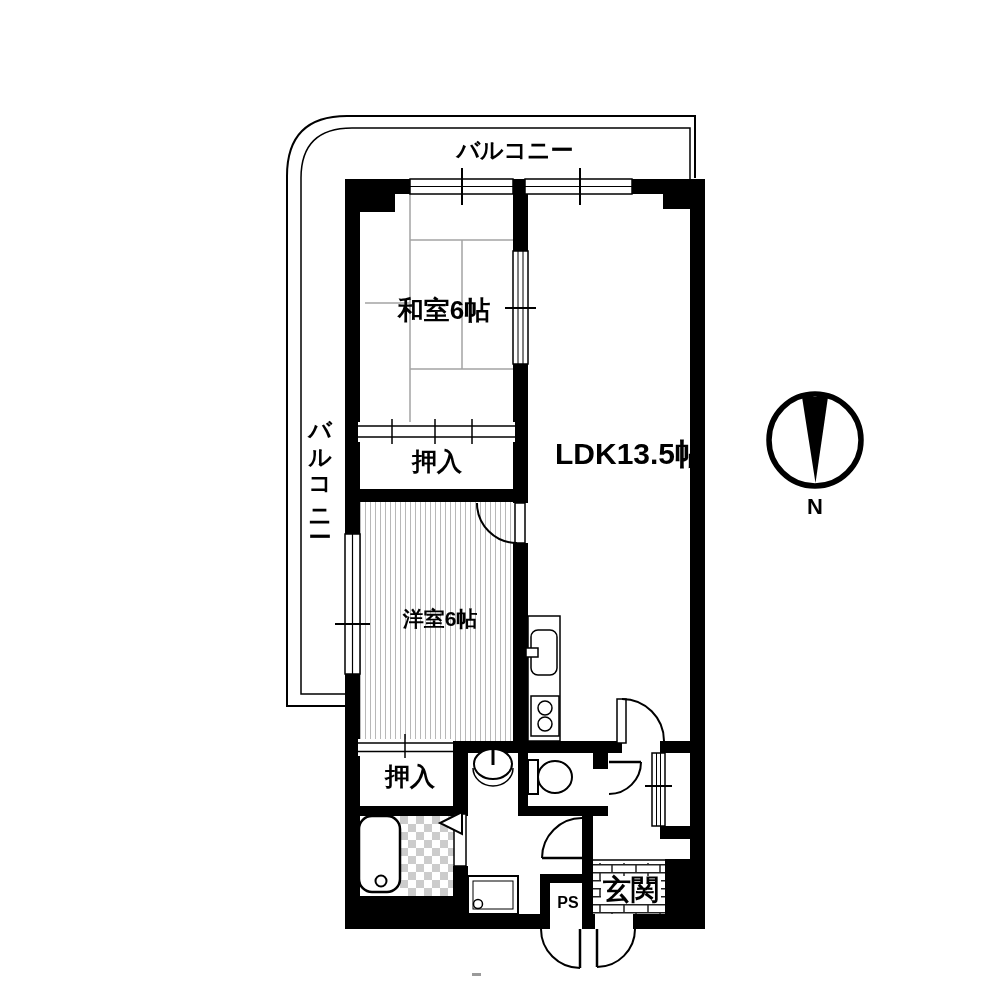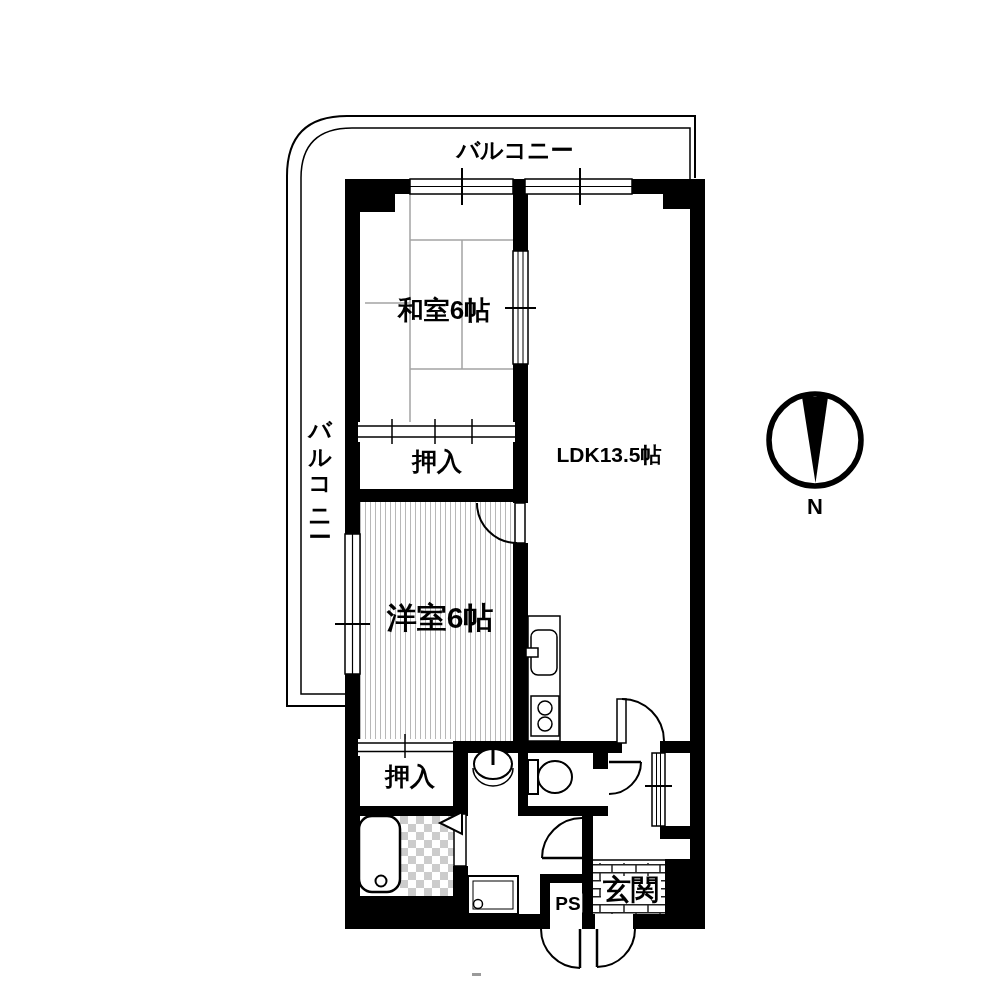--- a/index.html
+++ b/index.html
@@ -196,21 +196,21 @@
     <circle cx="815" cy="424" r="46" fill="none" stroke="#000" stroke-width="5.5"></circle>
     <polygon points="802,381 828,381 815.5,467" fill="#000000"></polygon>
   </g>
 
   <rect x="472" y="957" width="9" height="3" fill="#9a9a9a"></rect>
 </svg>
 
 <div class="lbl" style="left:515px;top:134px;font-size:23px;">バルコニー</div>
 <div class="lbl vert" style="left:320px;top:450px;font-size:23px;">バルコニー</div>
 <div class="lbl" style="left:444px;top:294px;font-size:26px;text-align:right;">和室6帖</div>
-<div class="lbl" style="left:609px;top:438px;font-size:21px;">LDK13.5帖</div>
+<div class="lbl" style="left:630px;top:438px;font-size:30px;">LDK13.5帖</div>
 <div class="lbl" style="left:437px;top:445px;font-size:25px;">押入</div>
-<div class="lbl" style="left:440px;top:602px;font-size:30px;">洋室6帖</div>
+<div class="lbl" style="left:440px;top:602px;font-size:21px;">洋室6帖</div>
 <div class="lbl" style="left:410px;top:760px;font-size:25px;">押入</div>
-<div class="lbl halo" style="left:568px;top:887px;font-size:19px;">PS</div>
+<div class="lbl halo" style="left:568px;top:887px;font-size:16px;">PS</div>
 <div class="lbl halo" style="left:631px;top:874px;font-size:28px;">玄関</div>
 <div class="lbl" style="left:815px;top:491px;font-size:22px;">N</div>
 
 </div>
 
 </body></html>

